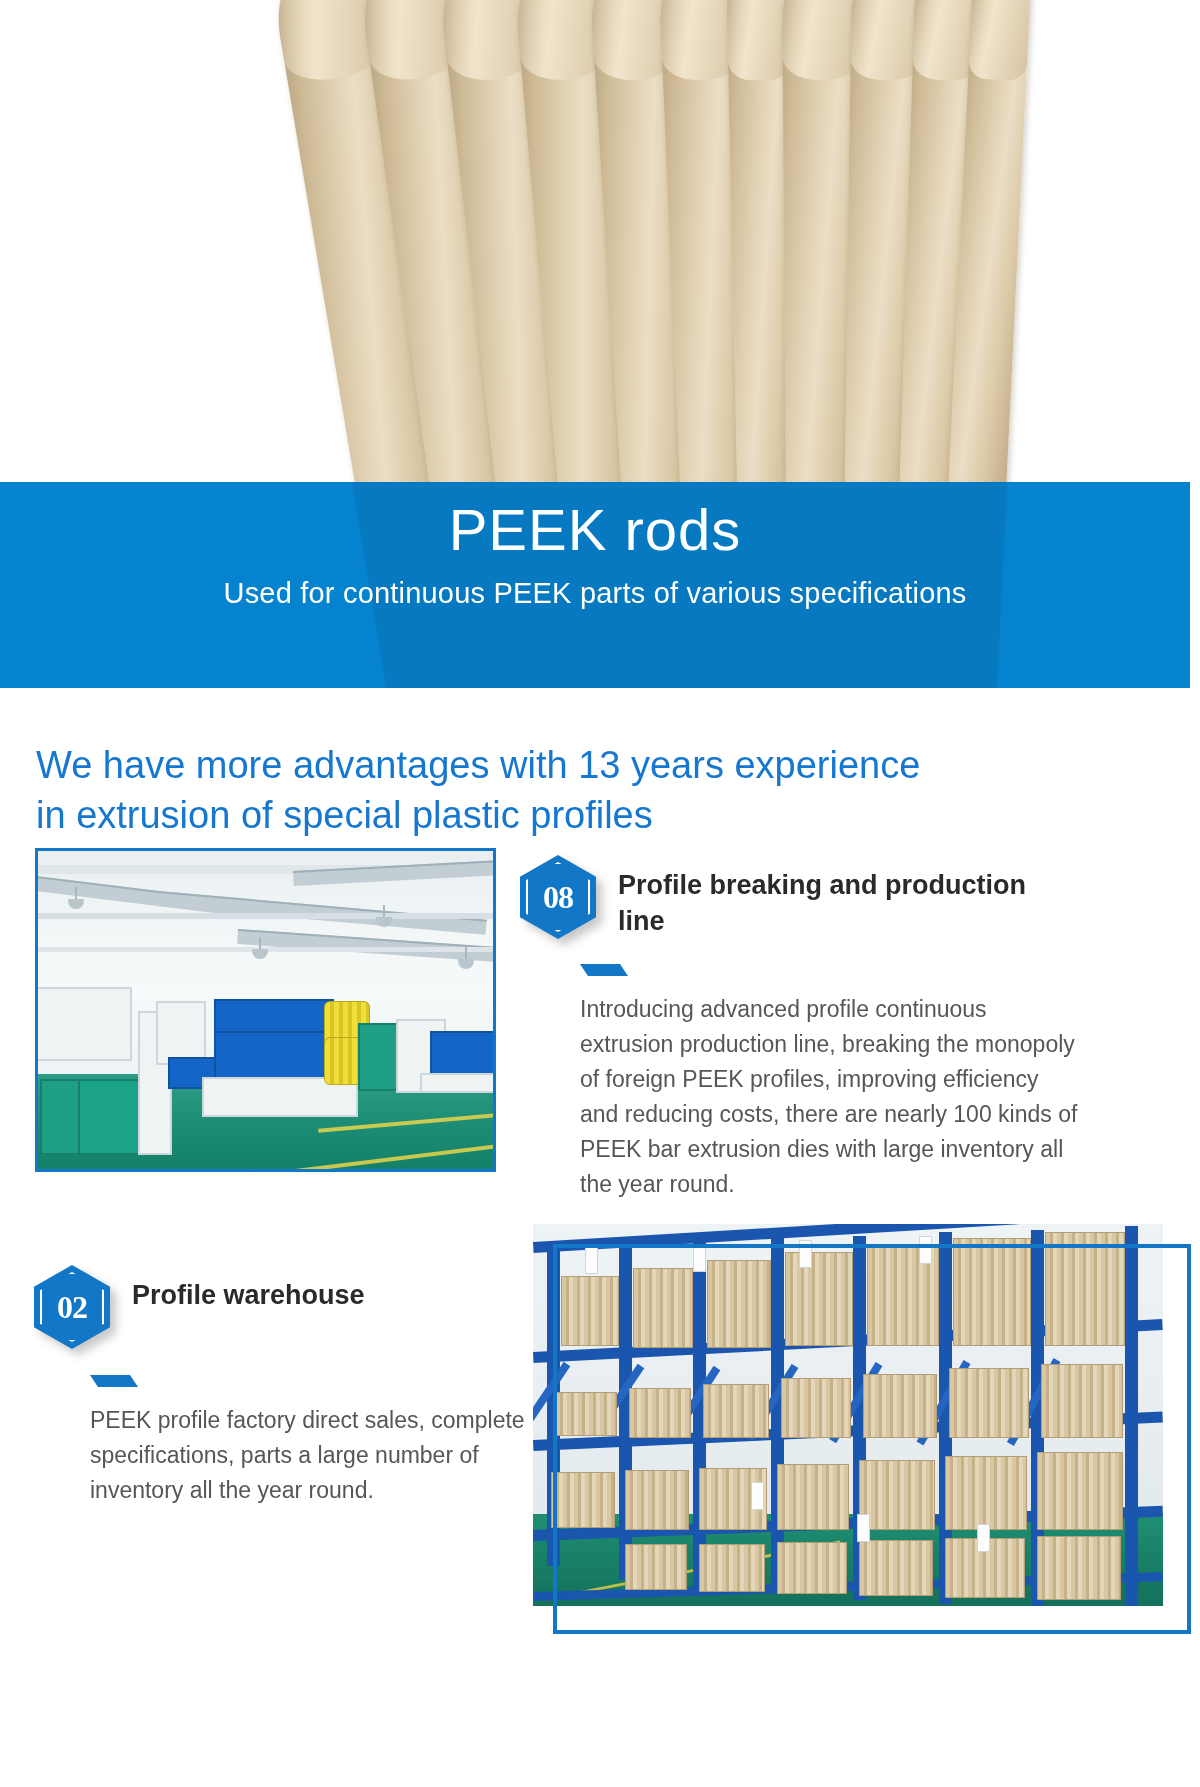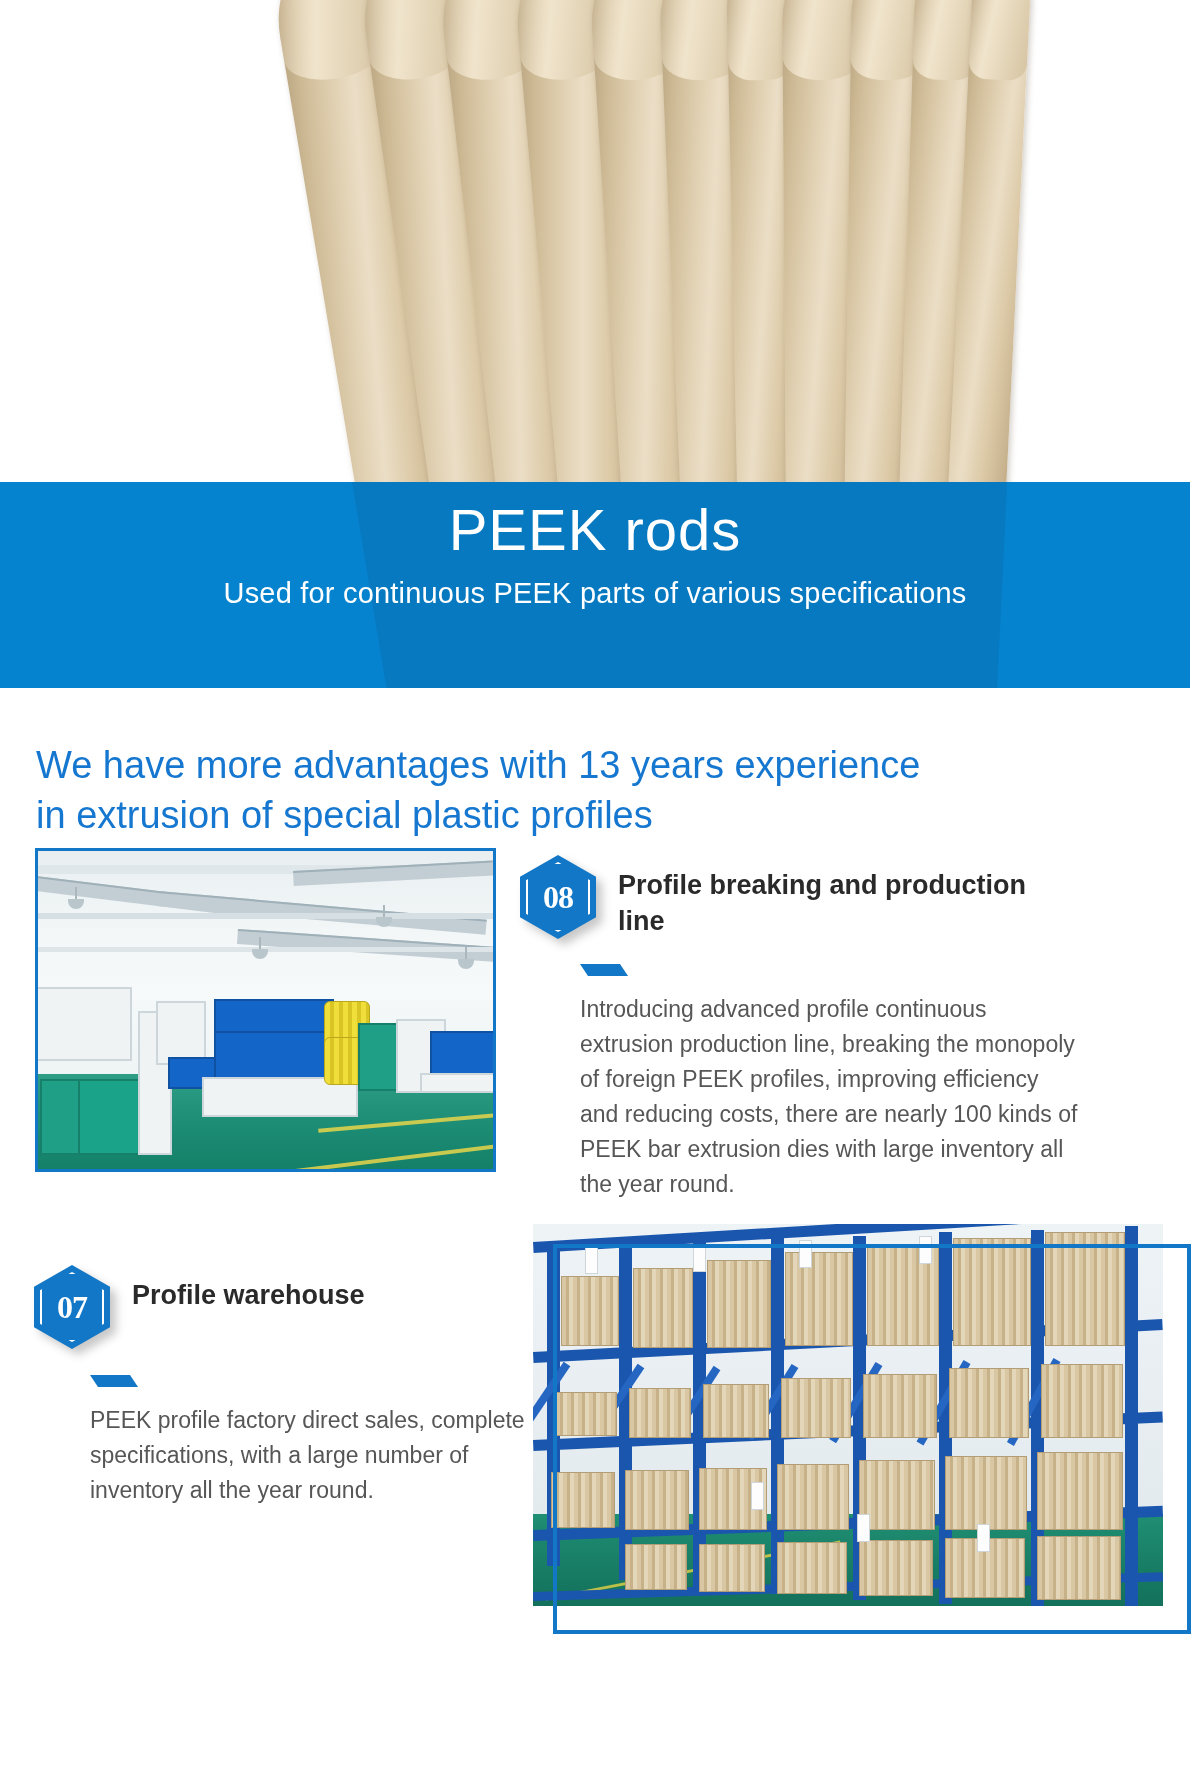--- a/index.html
+++ b/index.html
@@ -419,29 +419,29 @@
       </div>
     <div class="feat-body">Introducing advanced profile continuous extrusion production line, breaking the monopoly of foreign PEEK profiles, improving efficiency and reducing costs, there are nearly 100 kinds of PEEK bar extrusion dies with large inventory all the year round.</div>
   </div>
 </div>
 
 <div class="feature feature-2">
   <div class="feat-head-row">
     <div class="badge">
       <div class="hex-outer"></div>
       <div class="hex-inner"></div>
-      <div class="hex-num">07</div>
+      <div class="hex-num">02</div>
     </div>
     <div class="feat-title">Profile warehouse</div>
   </div>
   <div class="feat-body-wrap">
     <div class="accent-arrow">
         <span></span>
       </div>
-    <div class="feat-body">PEEK profile factory direct sales, complete specifications, with a large number of inventory all the year round.</div>
+    <div class="feat-body">PEEK profile factory direct sales, complete specifications, parts a large number of inventory all the year round.</div>
   </div>
 </div>
 
 <div class="photo-warehouse">
   <div class="wh-wall"></div>
   <div class="wh-floor"></div>
   <div class="wh-floorline" style="left:10px; bottom:34px; width:300px; transform:rotate(-11deg);"></div>
 
   <div class="wh-beam" style="left:0;  top:18px;  width:630px; transform:rotate(-3.4deg); transform-origin:0 0;"></div>
   <div class="wh-beam" style="left:0;  top:128px; width:630px; transform:rotate(-3.0deg); transform-origin:0 0;"></div>

